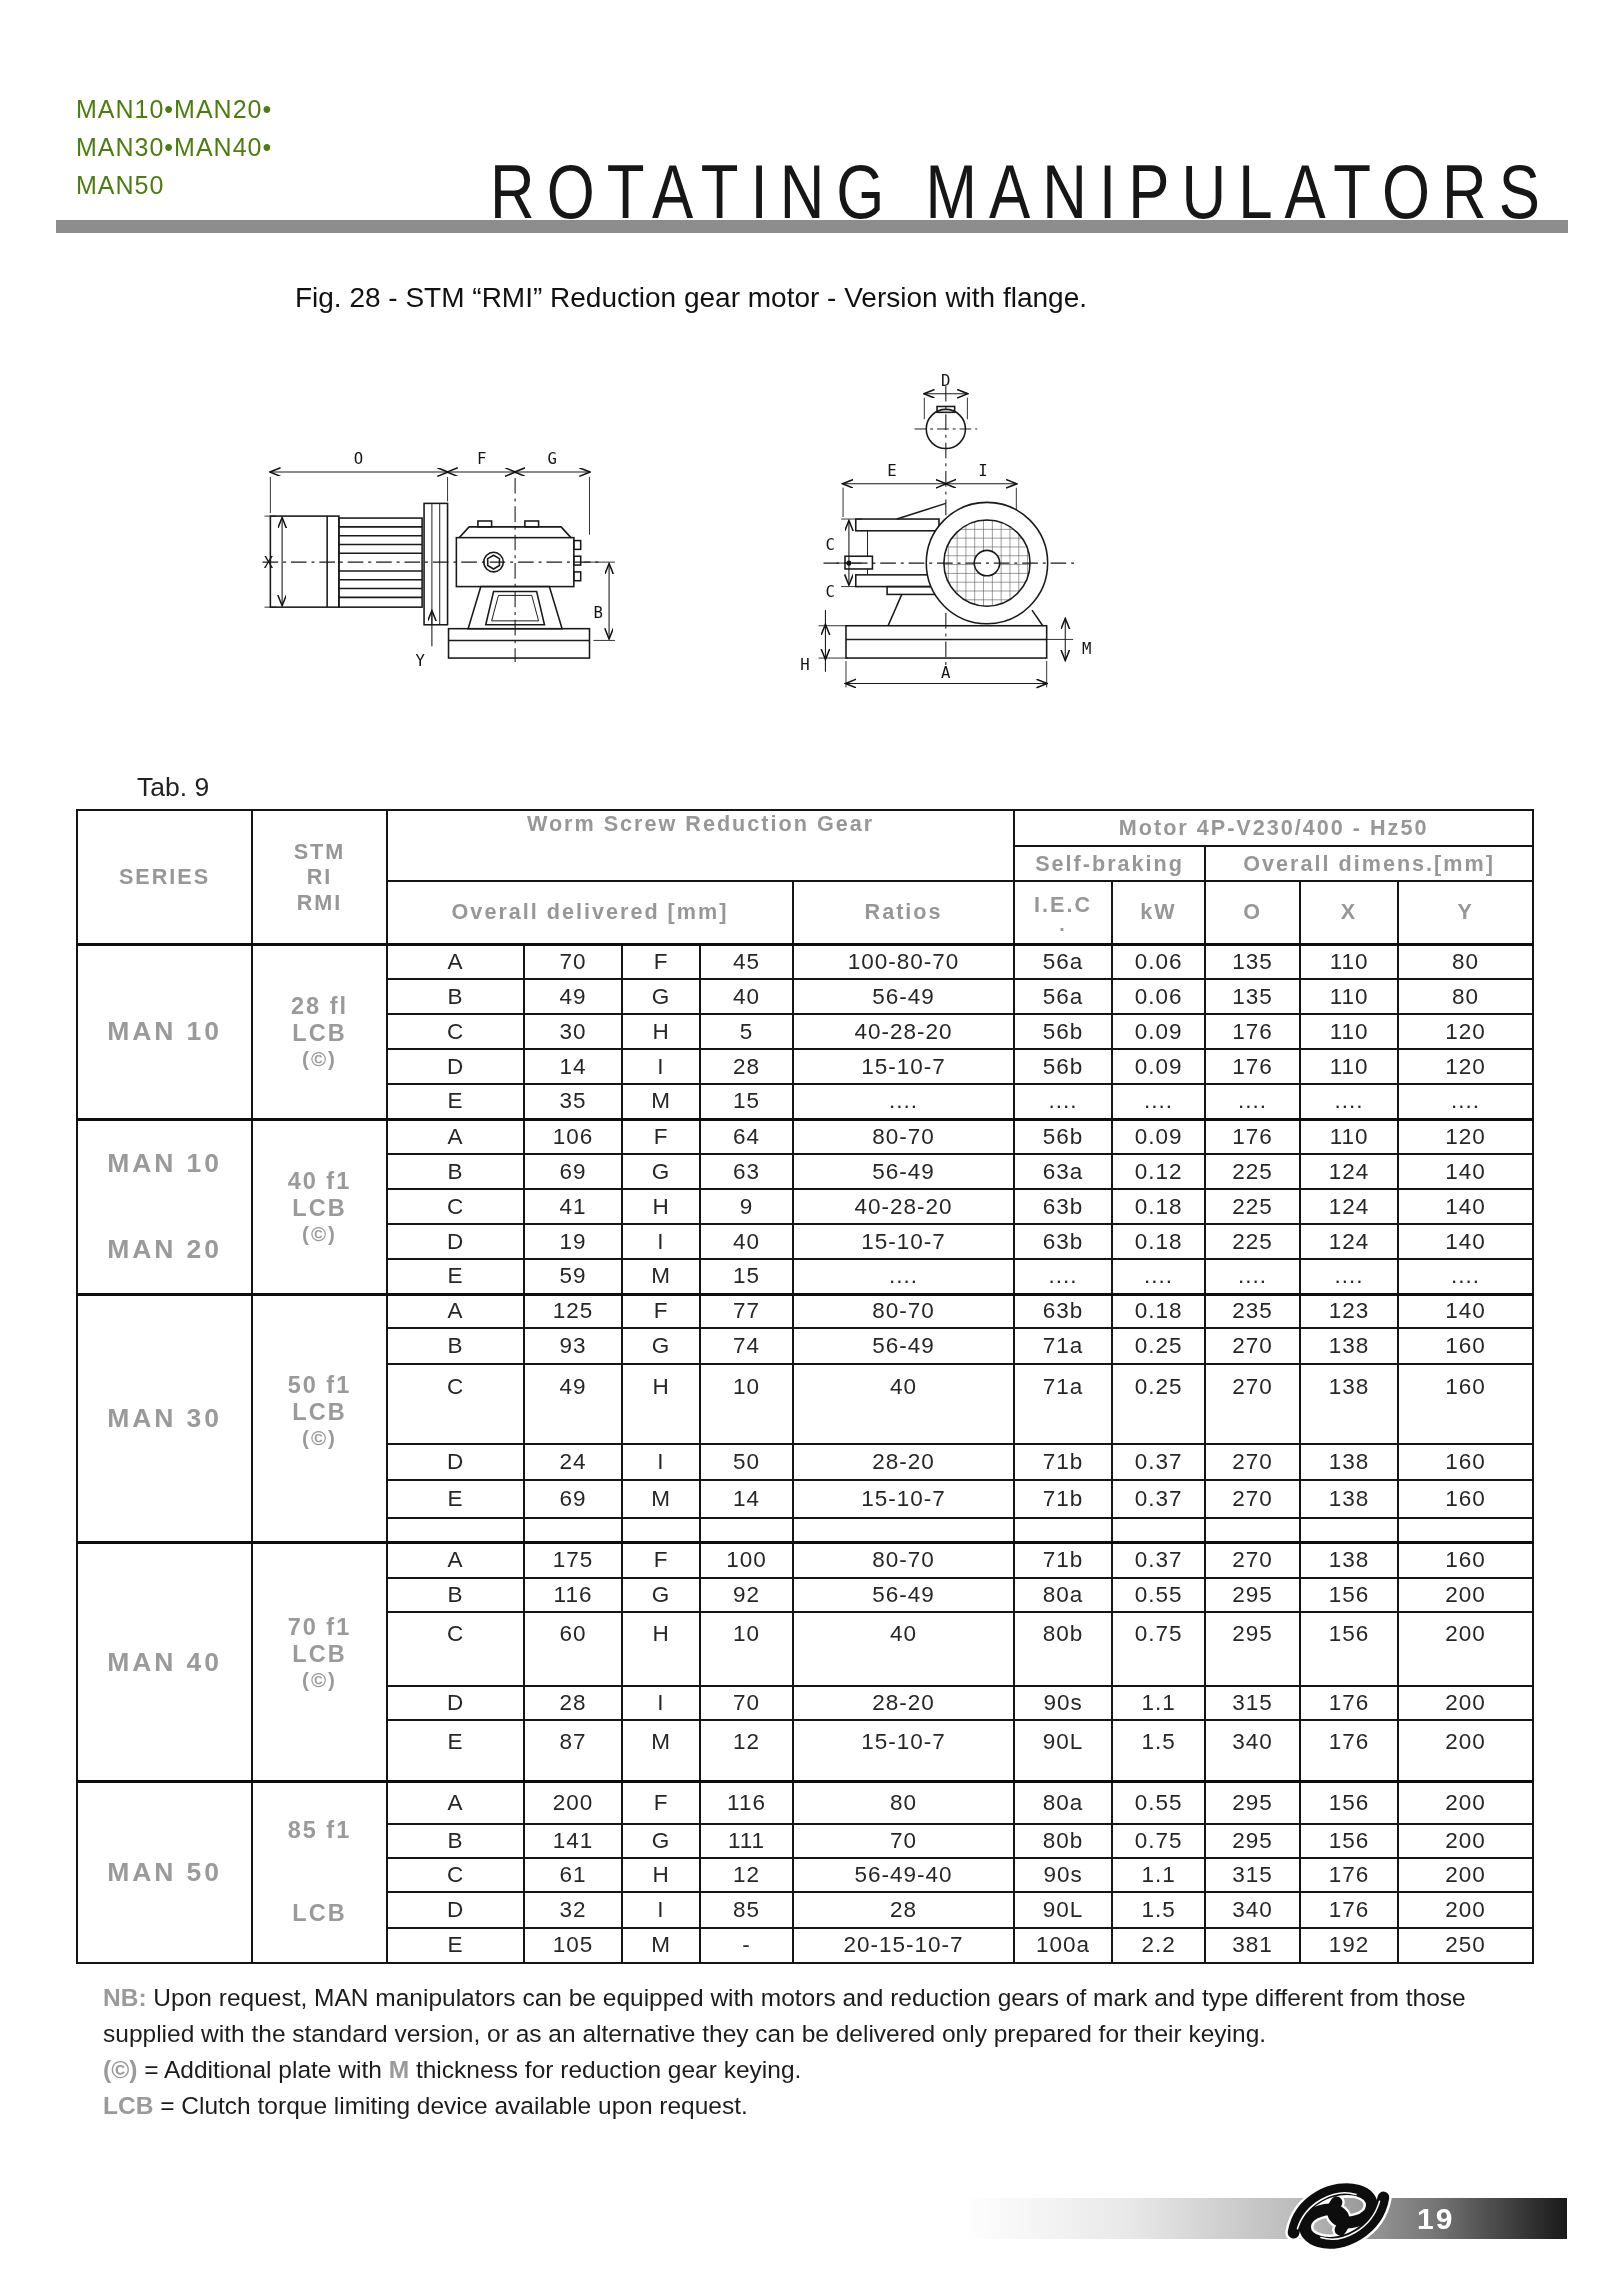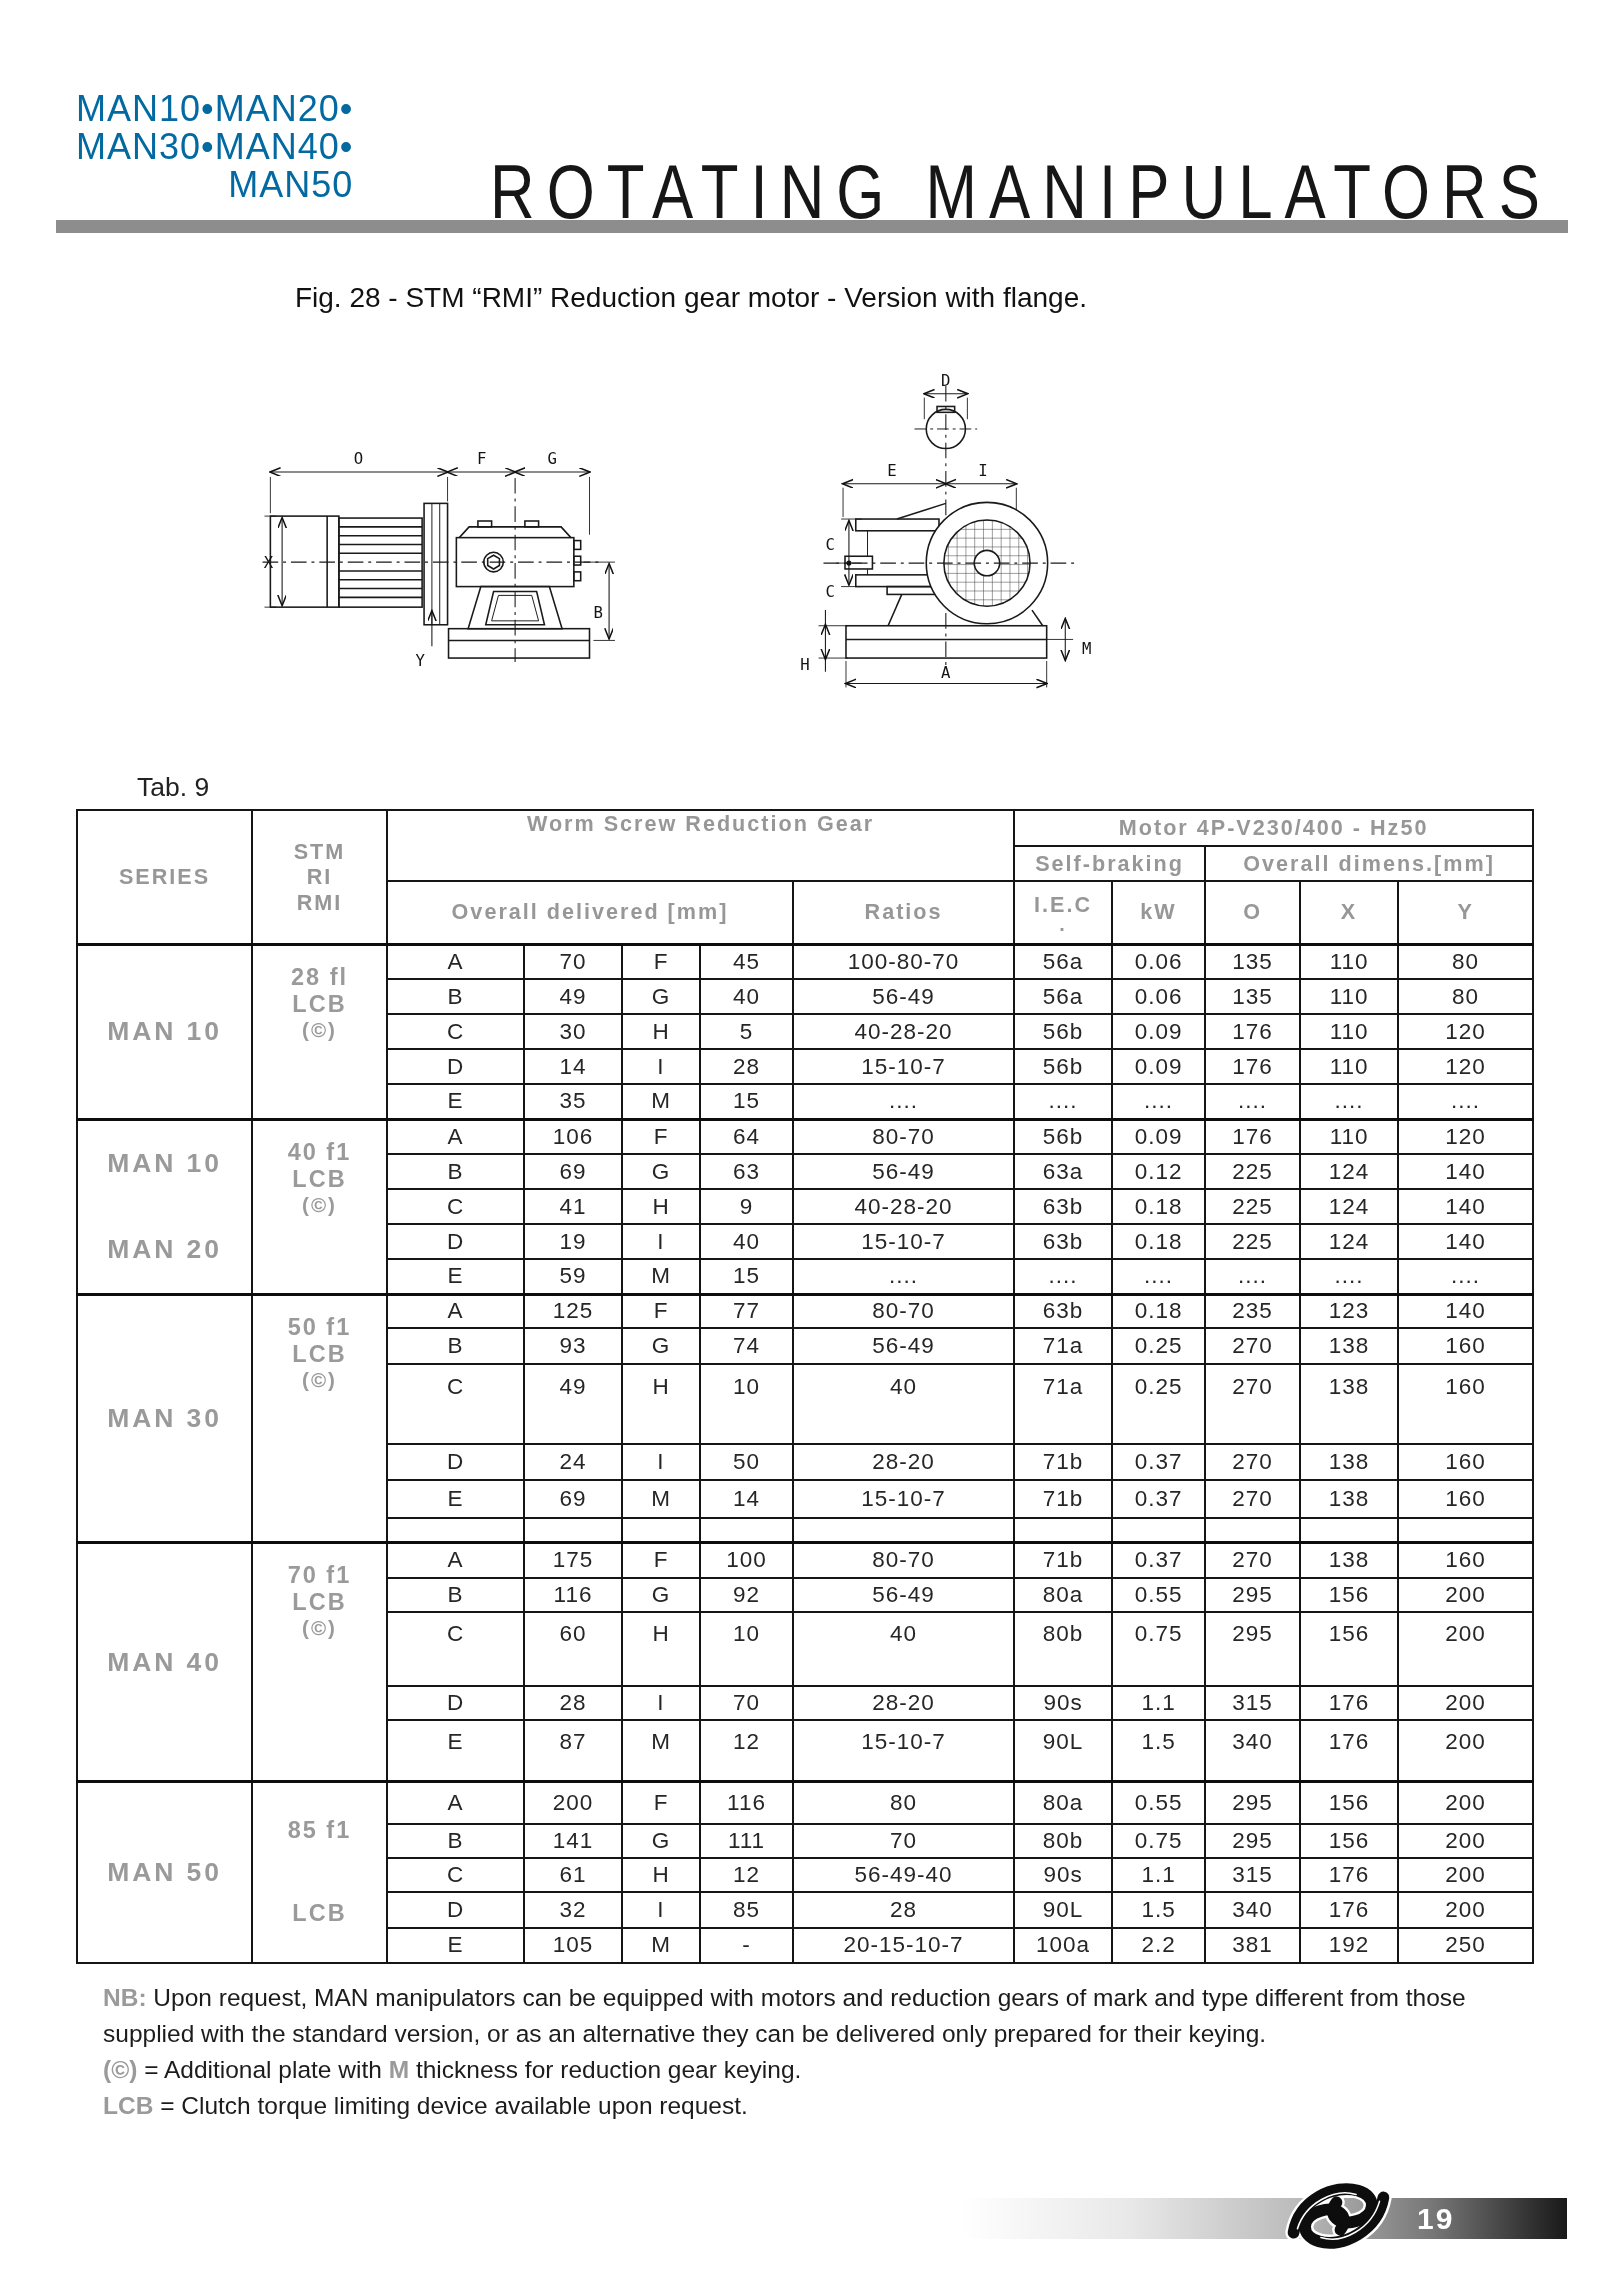--- a/index.html
+++ b/index.html
@@ -1,21 +1,21 @@
 <!DOCTYPE html>
 <html><head>
 <meta charset="utf-8">
 <style>
   html,body{margin:0;padding:0;background:#f2f2f2;}
   #page{position:relative;width:1621px;height:2293px;background:#ffffff;
         font-family:"Liberation Sans",sans-serif;color:#1c1c1c;overflow:hidden;}
 
   
-  .models{position:absolute;left:76px;top:90px;font-size:36px;line-height:38px;
-          letter-spacing:1px;color:#0369a1;white-space:nowrap;text-align:right;}
+  .models{position:absolute;left:76px;top:90px;font-size:25px;line-height:38px;
+          letter-spacing:1px;color:#4d7c0f;white-space:nowrap;}
   .page-title{position:absolute;left:490px;top:147px;font-size:65px;white-space:nowrap;
           letter-spacing:12.7px;color:#161616;transform:scale(0.95,1.18);transform-origin:left top;}
   .title-rule{position:absolute;left:56px;top:220px;width:1512px;height:12.7px;background:#8d8d8d;}
   .section-heading{position:absolute;left:103px;top:238px;font-size:30px;font-weight:bold;
           letter-spacing:4.9px;color:#9c9c9c;white-space:nowrap;}
   .fig-caption{position:absolute;left:0;top:282px;width:1382px;text-align:center;
           font-size:28px;color:#111;}
 
   
   .drawing{position:absolute;left:260px;top:335px;width:892px;height:372px;}
@@ -35,21 +35,21 @@
   .th-stm div{line-height:25.5px;}
   .th-iec .dot{line-height:13.7px;font-size:19.6px;}
   .dim-table thead tr.h3 th{border-bottom:3.9px solid #0d0d0d;}
   .dim-table tbody tr.block-start td{border-top:3.9px solid #0d0d0d;}
   .dim-table tbody tr.tall td{vertical-align:top;padding-top:8.8px;}
   .series-cell,.stm-cell{position:relative;}
   .series-fill{position:absolute;inset:0;display:flex;flex-direction:column;
                justify-content:space-around;align-items:center;}
   .series-label{font-size:26.5px;font-weight:bold;letter-spacing:2.9px;color:#9a9a9a;white-space:nowrap;}
   .stm-fill{position:absolute;inset:0;display:flex;flex-direction:column;align-items:center;}
-  .jb{justify-content:flex-start;padding:18px 0;}
+  .jb{justify-content:center;padding:18px 0;}
   .pb32{padding-bottom:33px;}
   .pb34{padding-bottom:37px;}
   .sa{justify-content:space-around;padding:5.9px 0;}
   .stm-label{font-size:23.5px;font-weight:bold;letter-spacing:2px;color:#9a9a9a;}
   .stm-label.small{font-size:20.6px;}
 
   
   .notes{position:absolute;left:103px;top:1980px;width:1431px;font-size:24.5px;
          line-height:36px;color:#1c1c1c;}
   .gray-label{color:#9a9a9a;font-weight:bold;}

